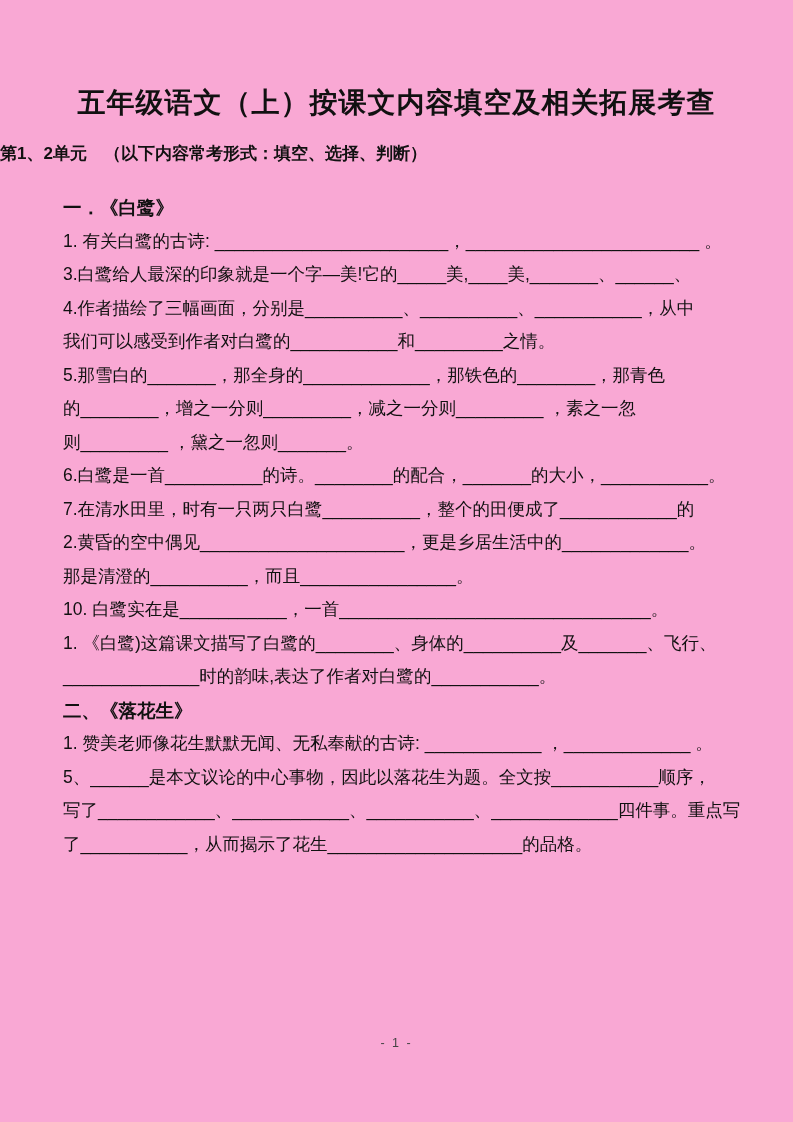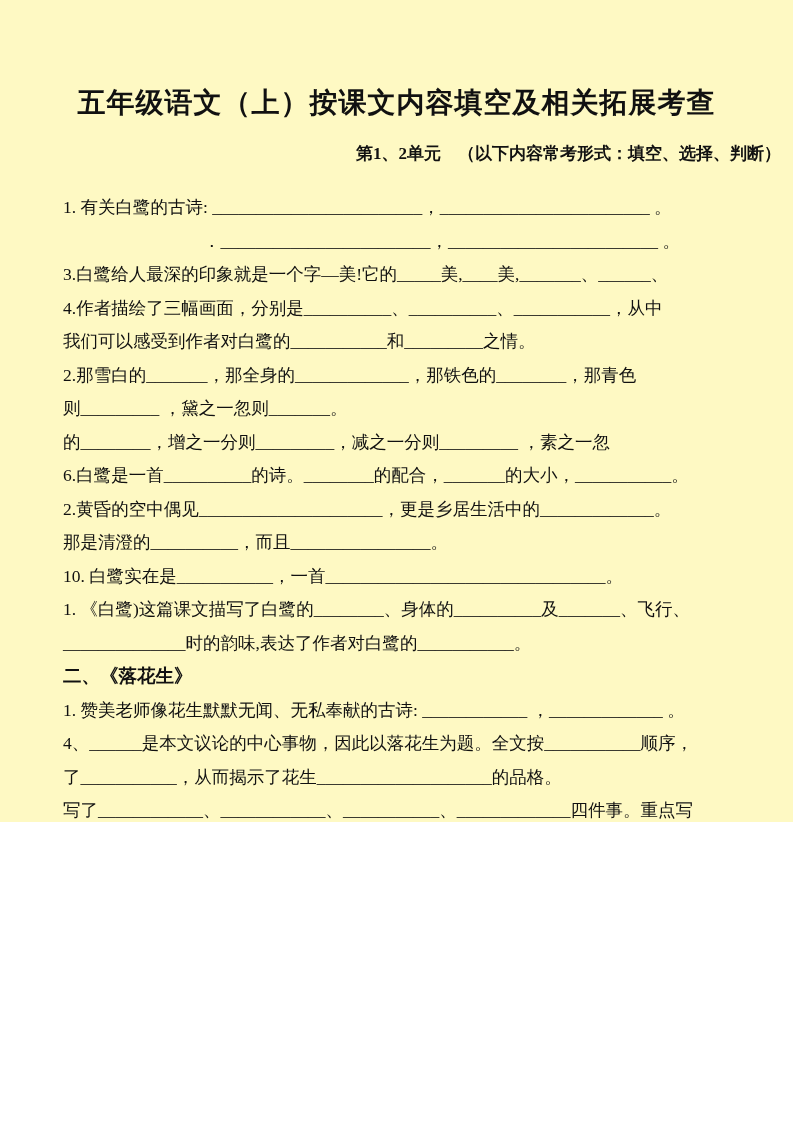--- a/index.html
+++ b/index.html
@@ -3,38 +3,38 @@
 <meta charset="utf-8">
 <style>
   html, body {
     margin: 0;
     padding: 0;
     background: #ffffff;
   }
   .page {
     position: relative;
     width: 793px;
-    height: 822px;
+    height: 1122px;
     box-sizing: border-box;
-    background: #fef9c3;
+    background: #f9a8d4;
     overflow: hidden;
-    font-family: Liberation Serif, serif;
+    font-family: Liberation Sans, sans-serif;
     color: #111111;
   }
   .title {
     margin: 84px 30px 0 30px;
     text-align: center;
     font-size: 28px;
     font-weight: 700;
     letter-spacing: 1px;
     white-space: nowrap;
   }
   .subtitle {
     margin: 20px 12px 0 0;
-    text-align: right;
+    text-align: left;
     font-size: 17px;
     font-weight: 700;
     white-space: nowrap;
   }
   .content {
     margin: 26px 50px 0 63px;
     font-size: 17.5px;
   }
   .content p {
     margin: 0;
@@ -63,41 +63,42 @@
 <body>
 
 <div class="page">
 
   <h1 class="title">五年级语文（上）按课文内容填空及相关拓展考查</h1>
   <h2 class="subtitle">第1、2单元　（以下内容常考形式：填空、选择、判断）</h2>
 
   <div class="content">
 
     <section>
+      <p class="sec-heading">一．《白鹭》</p>
       <p>1. 有关白鹭的古诗: ________________________，________________________ 。</p>
-      <p class="indent">．________________________，________________________ 。</p>
       <p>3.白鹭给人最深的印象就是一个字—美!它的_____美,____美,_______、______、</p>
       <p>4.作者描绘了三幅画面，分别是__________、__________、___________，从中</p>
       <p>我们可以感受到作者对白鹭的___________和_________之情。</p>
-      <p>2.那雪白的_______，那全身的_____________，那铁色的________，那青色</p>
+      <p>5.那雪白的_______，那全身的_____________，那铁色的________，那青色</p>
+      <p>的________，增之一分则_________，减之一分则_________ ，素之一忽</p>
       <p>则_________ ，黛之一忽则_______。</p>
-      <p>的________，增之一分则_________，减之一分则_________ ，素之一忽</p>
       <p>6.白鹭是一首__________的诗。________的配合，_______的大小，___________。</p>
+      <p>7.在清水田里，时有一只两只白鹭__________，整个的田便成了____________的</p>
       <p>2.黄昏的空中偶见_____________________，更是乡居生活中的_____________。</p>
       <p>那是清澄的__________，而且________________。</p>
       <p>10. 白鹭实在是___________，一首________________________________。</p>
       <p>1. 《白鹭)这篇课文描写了白鹭的________、身体的__________及_______、飞行、</p>
       <p>______________时的韵味,表达了作者对白鹭的___________。</p>
     </section>
 
     <section>
       <p class="sec-heading">二、《落花生》</p>
       <p>1. 赞美老师像花生默默无闻、无私奉献的古诗: ____________ ，_____________ 。</p>
-      <p>4、______是本文议论的中心事物，因此以落花生为题。全文按___________顺序，</p>
+      <p>5、______是本文议论的中心事物，因此以落花生为题。全文按___________顺序，</p>
+      <p>写了____________、____________、___________、_____________四件事。重点写</p>
       <p>了___________，从而揭示了花生____________________的品格。</p>
-      <p>写了____________、____________、___________、_____________四件事。重点写</p>
     </section>
 
   </div>
 
   <div class="footer">- 1 -</div>
 
 </div>
 
 </body></html>

